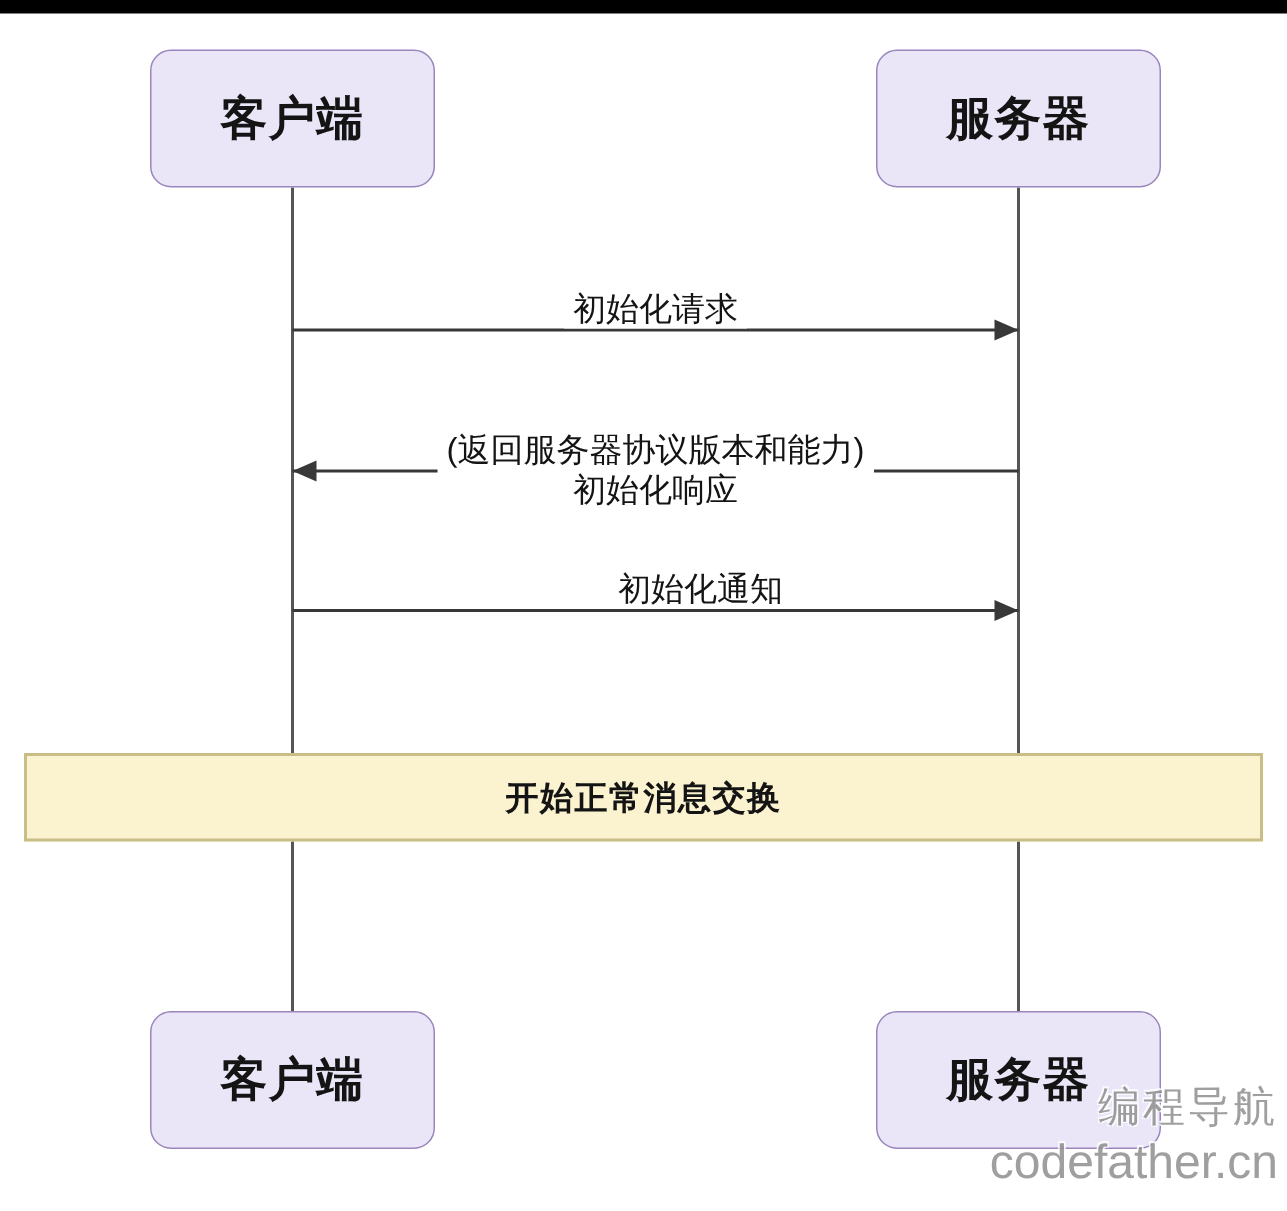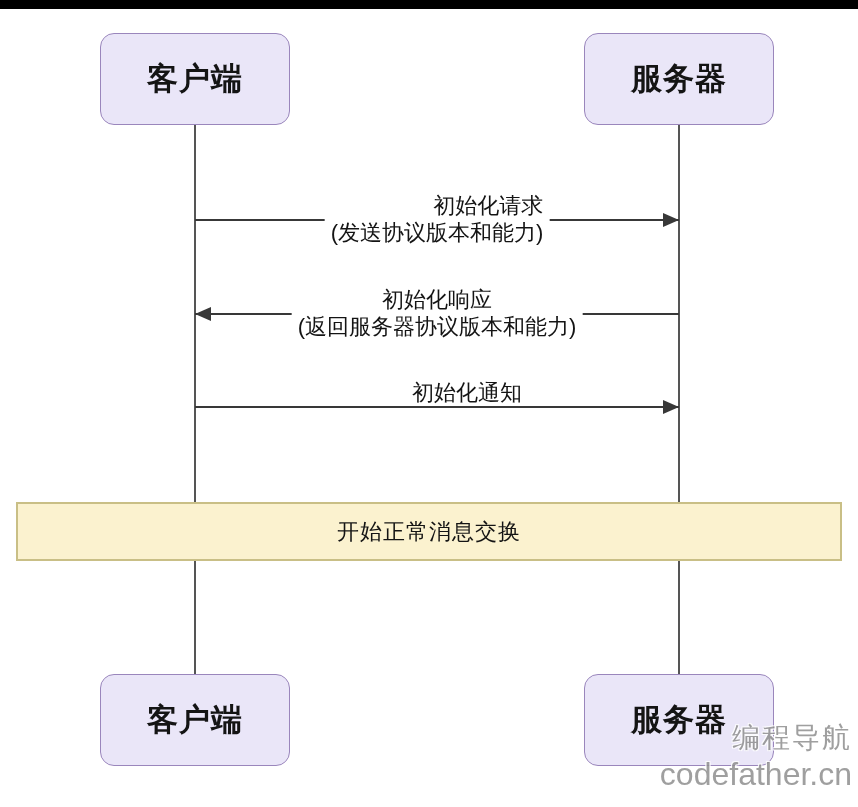--- a/index.html
+++ b/index.html
@@ -41,21 +41,21 @@
     white-space:nowrap;
   }
   .msg-label-1 { top:192px;text-align:right; }
   .msg-label-2 { top:286px; }
   .msg-label-3 { top:379px;margin-left:30px; }
 
   .note {
     position:absolute; left:16px; top:502px; width:826px; height:59px;
     box-sizing:border-box; background:#FBF2CF; border:2px solid #C9BF86;
     display:flex; align-items:center; justify-content:center;
-    font-size:22px; font-weight:400; color:#141414; letter-spacing:1px;
+    font-size:22px; font-weight:700; color:#141414; letter-spacing:1px;
   }
 
   .watermark {
     position:absolute; right:6px; top:719px; text-align:right;
     color:#8F8F8F; opacity:0.85; line-height:37px;
     text-shadow:1px 1px 0 #ffffff, -1px -1px 0 #ffffff, 1px -1px 0 #ffffff, -1px 1px 0 #ffffff;
   }
   .watermark .wm-line1 { font-size:28px; letter-spacing:2px; }
   .watermark .wm-line2 { font-size:32px; }
 </style>
@@ -80,29 +80,28 @@
   </div>
   <div class="actor actor-server-bottom">
     <span>服务器</span>
   </div>
 
   <div class="msg-line msg-line-1">
     <span class="arrowhead arrowhead-right"></span>
   </div>
   <div class="msg-label msg-label-1">
     <div>初始化请求</div>
-    <div>(发送协议版本和能力)</div>
   </div>
 
   <div class="msg-line msg-line-2">
     <span class="arrowhead arrowhead-left"></span>
   </div>
   <div class="msg-label msg-label-2">
+    <div>(返回服务器协议版本和能力)</div>
     <div>初始化响应</div>
-    <div>(返回服务器协议版本和能力)</div>
   </div>
 
   <div class="msg-line msg-line-3">
     <span class="arrowhead arrowhead-right"></span>
   </div>
   <div class="msg-label msg-label-3">
     <div>初始化通知</div>
   </div>
 
   <div class="note">

